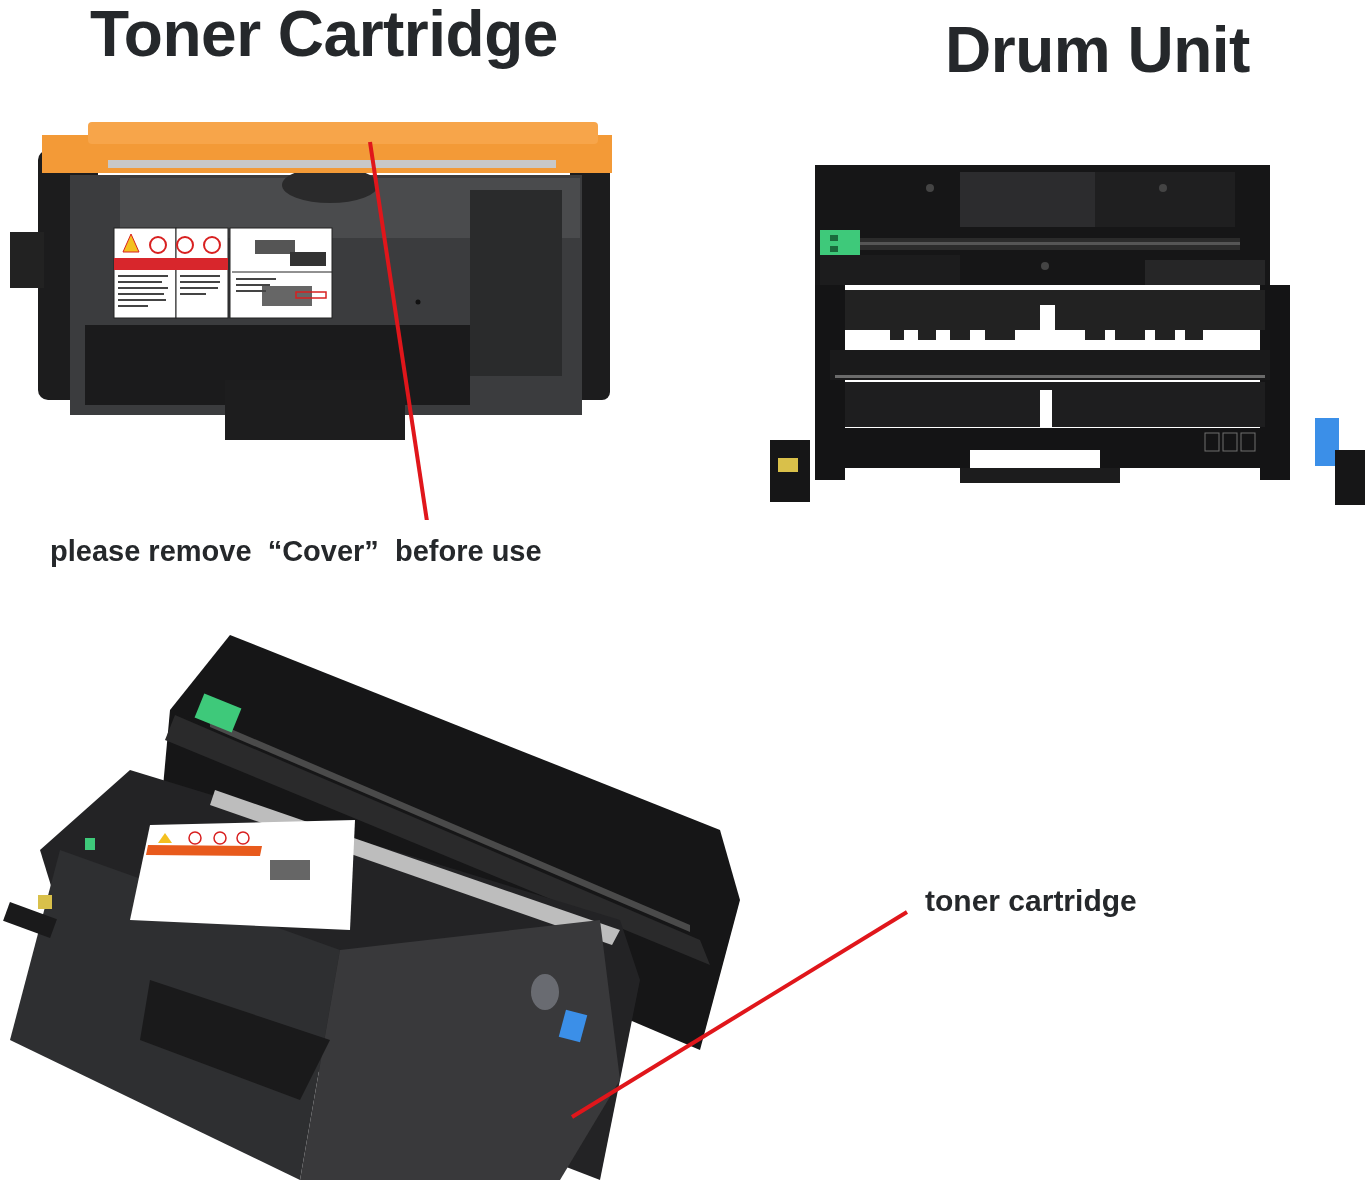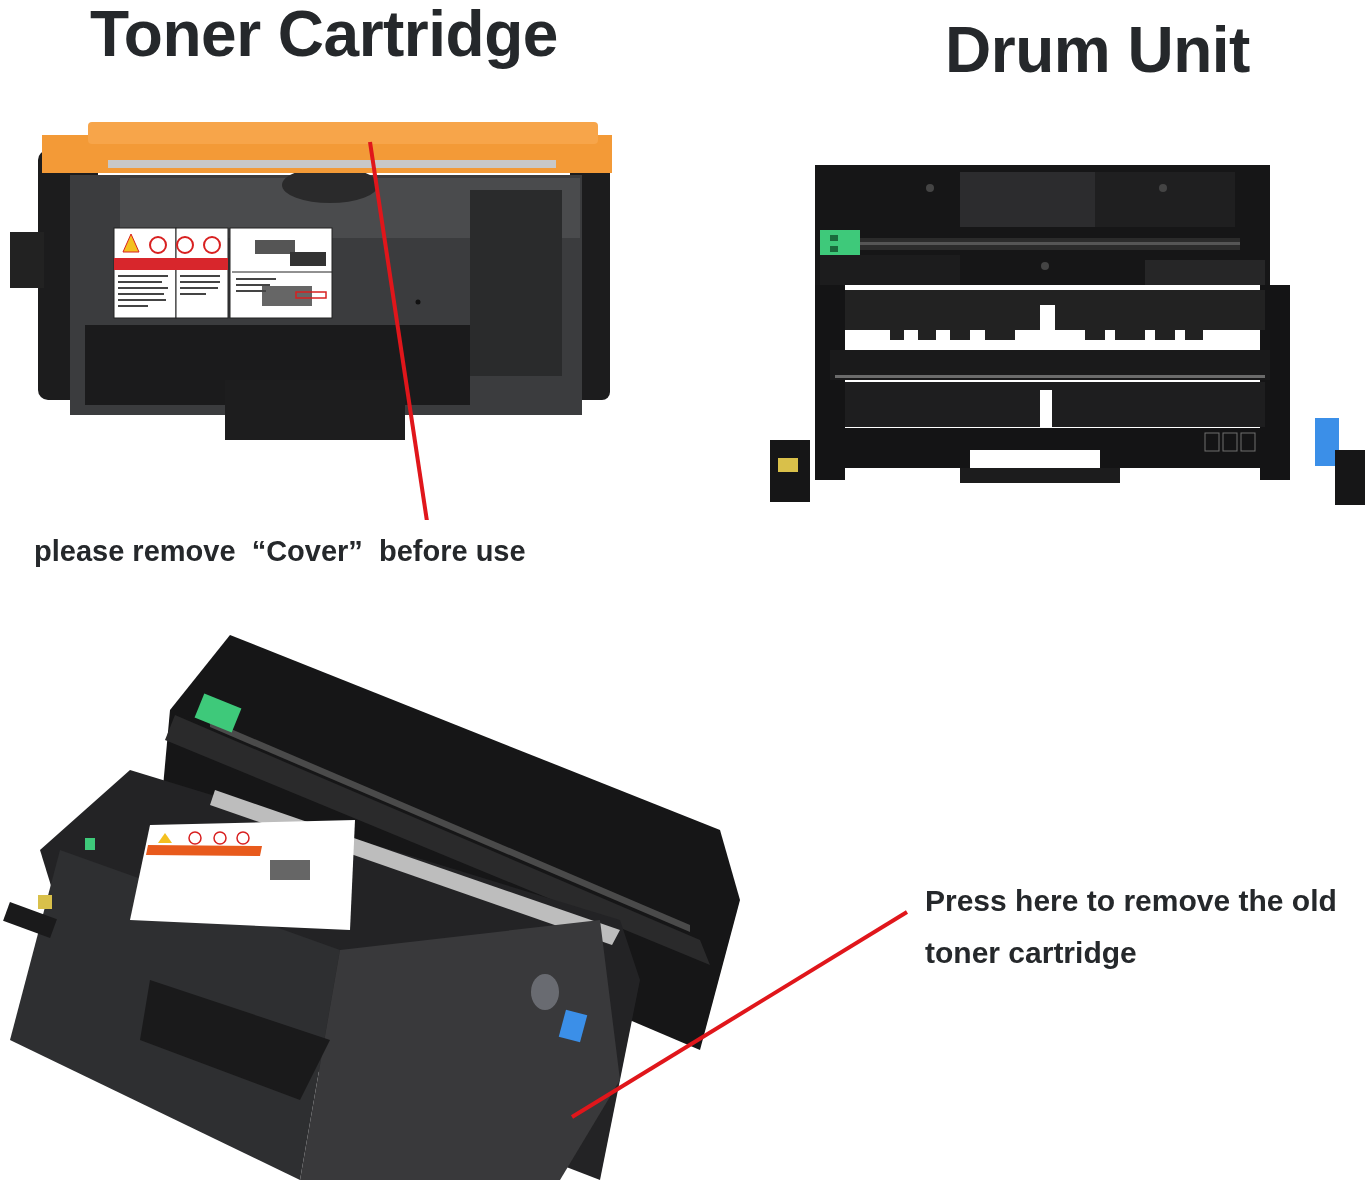--- a/index.html
+++ b/index.html
@@ -63,21 +63,21 @@
           <rect x="236" y="284" width="34" height="2"></rect>
         <rect x="236" y="290" width="30" height="2"></rect>
       </g>
     </g>
     <circle cx="418" cy="302" r="2.5" fill="#111"></circle>
 
     <line x1="370" y1="142" x2="428" y2="528" stroke="#e0161b" stroke-width="4"></line>
   </svg>
 </div>
 
-<div class="abs caption" style="left:34px;top:537px;">please remove  “Cover”  before use</div>
+<div class="abs caption" style="left:50px;top:537px;">please remove  “Cover”  before use</div>
 
 <div class="abs" style="left:760px;top:150px;width:612px;height:370px;">
   <svg width="612" height="370" viewBox="0 0 612 370">
     <rect x="55" y="15" width="455" height="120" fill="#161617"></rect>
     <rect x="200" y="22" width="135" height="55" fill="#2c2c2e"></rect>
     <rect x="335" y="22" width="140" height="55" fill="#1f1f20"></rect>
     <rect x="100" y="88" width="380" height="12" fill="#2b2b2b"></rect>
     <rect x="100" y="92" width="380" height="3" fill="#555"></rect>
     <rect x="60" y="80" width="40" height="30" fill="#3ec97a"></rect>
     <rect x="70" y="85" width="8" height="6" fill="#1a6b3c"></rect>
@@ -152,15 +152,14 @@
     <rect x="562" y="392" width="22" height="28" fill="#3b8fe8" transform="rotate(15 573 406)"></rect>
     <ellipse cx="545" cy="372" rx="14" ry="18" fill="#8a8e96" opacity="0.6"></ellipse>
   </svg>
 </div>
 
 <svg width="1372" height="1190" viewBox="0 0 1372 1190" style="pointer-events:none;">
   <line x1="907" y1="912" x2="572" y2="1117" stroke="#e0161b" stroke-width="4"></line>
 </svg>
 
 <div class="abs callout" style="left:925px;top:875px;">
-  <div>Press here to remove the old</div>
   <div>toner cartridge</div>
 </div>
 
 </body></html>

